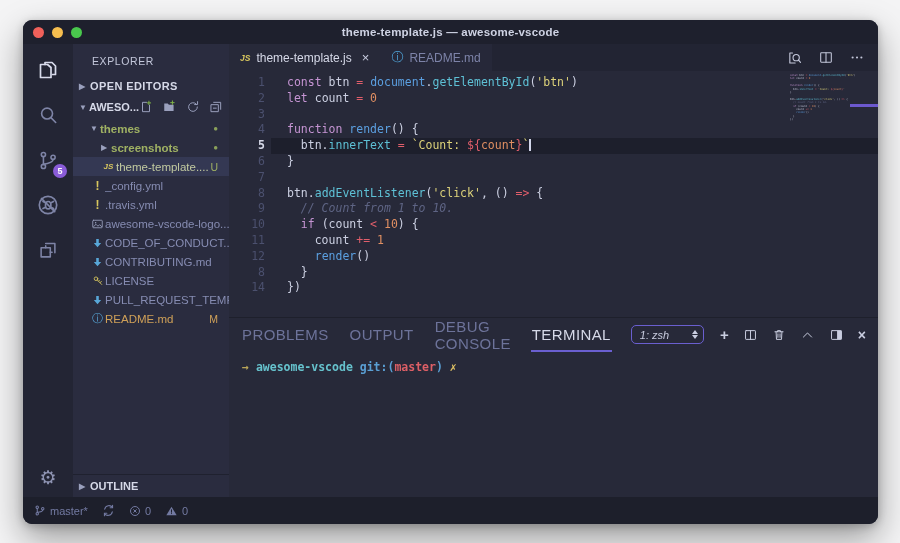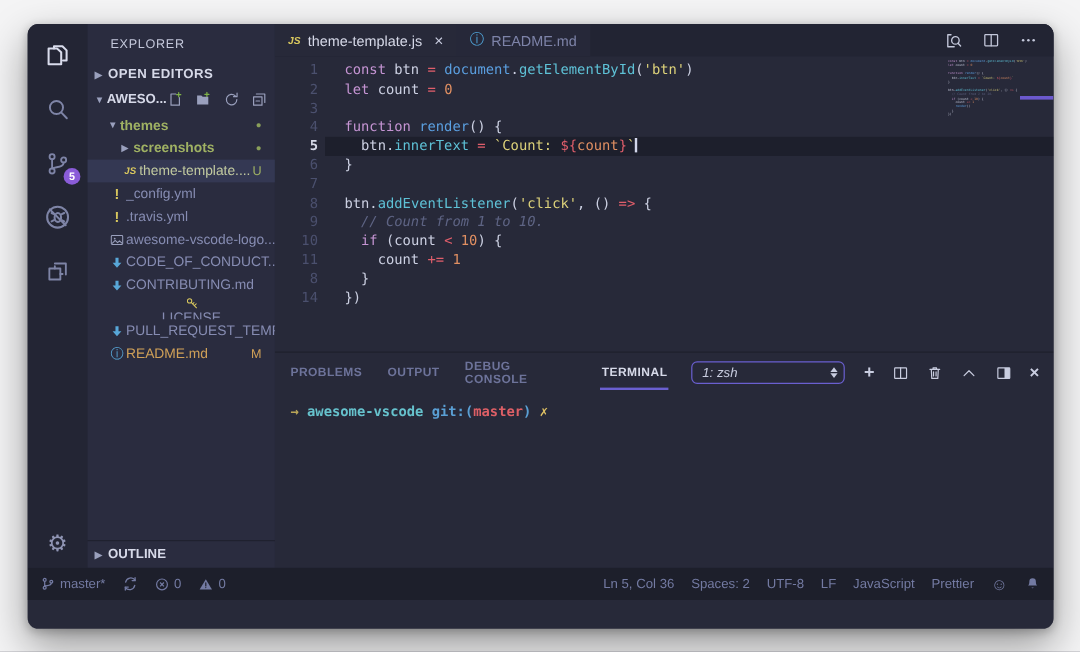--- a/index.html
+++ b/index.html
@@ -96,22 +96,22 @@
   .cursor { display:inline-block; width:2px; height:12px; background:#d2d6ea;
     vertical-align:-2px; margin-left:0px; }
   .minimap { position:absolute; top:3px; right:30px; width:58px; pointer-events:none; }
   .mini-line { height:3.4px; line-height:3.4px; font-size:2.6px; white-space:pre; opacity:.9; }
   .ruler-mark { position:absolute; top:33px; right:0; width:28px; height:3px; background:#6c59ce; }
 
   
   .panel { height:180px; flex:none; border-top:1px solid rgba(0,0,0,.22);
     display:flex; flex-direction:column; }
   .panel-tabs { display:flex; align-items:center; height:33px; padding:0 12px; flex:none; }
-  .ptab { font-size:10px; letter-spacing:.4px; color:#6d739a; margin-right:19px;
-    padding:9px 1px 7px; border-bottom:2px solid transparent;font-weight:bold; }
+  .ptab { font-size:15px; letter-spacing:.4px; color:#6d739a; margin-right:19px;
+    padding:9px 1px 7px; border-bottom:2px solid transparent; }
   .ptab.active { color:#d6d9e8; border-bottom-color:#6a5fd0; }
   .pt-select { margin-left:auto; width:128px; height:19px; border:1px solid #6a5fd0;
     border-radius:5px; display:flex; align-items:center; padding:0 5px 0 8px;
     color:#c9cde0; font-size:11px;font-style:italic; }
   .pt-select .stepper { margin-left:auto; display:flex; flex-direction:column; gap:1px; }
   .pt-select .stepper i { display:block; width:0; height:0; border-left:3.5px solid transparent;
     border-right:3.5px solid transparent; }
   .pt-select .stepper i.up { border-bottom:4px solid #c9cde0; }
   .pt-select .stepper i.dn { border-top:4px solid #c9cde0; }
   .panel-actions { display:flex; align-items:center; gap:14px; color:#c9cde0; margin-left:16px; }
@@ -133,20 +133,28 @@
   .sb-right { margin-left:auto; }
   .sb-item { display:flex; align-items:center; gap:4px; white-space:nowrap; }
   .sb-smiley { font-size:14px; line-height:1; }
   svg { display:block; }
 </style>
 </head>
 <body>
 
 <div class="window">
 
+  <div class="titlebar">
+    <div class="lights">
+      <span class="light r"></span>
+      <span class="light y"></span>
+      <span class="light g"></span>
+    </div>
+    <span class="win-title">theme-template.js — awesome-vscode</span>
+  </div>
 
   <div class="main">
     <div class="activitybar">
       <div id="ab-items">
           <div class="ab-item active">
             <span>
               <svg width="24" height="24" viewBox="0 0 24 24" fill="none" stroke="currentColor" stroke-width="1.7" stroke-linecap="round" stroke-linejoin="round">
                 <path d="M9 6.5V4.5h7l3.5 3.5v8.5h-3"></path>
                 <path d="M4.5 6.5h7L15 9.5v10H4.5z"></path>
               </svg>
@@ -275,21 +283,21 @@
             <span class="tlabel lbl-default">CODE_OF_CONDUCT....</span>
           </div>
           <div class="tree-row" style="padding-left: 17px;">
             <span class="ticon icn-down">
               <svg width="11" height="12" viewBox="0 0 24 24">
                 <path fill="currentColor" d="M9.2 3h5.6v9H20l-8 9-8-9h5.2z"></path>
               </svg>
             </span>
             <span class="tlabel lbl-default">CONTRIBUTING.md</span>
           </div>
-          <div class="tree-row" style="padding-left: 17px; flex-direction: column;">
+          <div class="tree-row" style="padding-left: 17px;">
             <span class="ticon icn-key">
               <svg width="12" height="12" viewBox="0 0 24 24" fill="none" stroke="currentColor" stroke-width="1.7" stroke-linecap="round" stroke-linejoin="round">
                 <circle cx="8" cy="7.5" r="3.6"></circle>
                 <path d="M10.6 10.1L19.5 19M16 15.5l3-3M13 12.5l2.3-2.3"></path>
               </svg>
             </span>
             <span class="tlabel lbl-default">LICENSE</span>
           </div>
           <div class="tree-row" style="padding-left: 17px;">
             <span class="ticon icn-down">
@@ -354,20 +362,21 @@
             <div class="line"><span class="num">2</span><span class="txt"><span class="tk-kw">let</span><span class="tk-df"> count </span><span class="tk-op">=</span><span class="tk-nm"> 0</span></span></div>
             <div class="line"><span class="num">3</span><span class="txt"></span></div>
             <div class="line"><span class="num">4</span><span class="txt"><span class="tk-kw">function</span><span class="tk-df"> </span><span class="tk-fn">render</span><span class="tk-df">() {</span></span></div>
             <div class="line current"><span class="num">5</span><span class="txt"><span class="tk-df">  btn.</span><span class="tk-mth">innerText</span><span class="tk-df"> </span><span class="tk-op">=</span><span class="tk-df"> </span><span class="tk-st">`Count: </span><span class="tk-op">${</span><span class="tk-nm">count</span><span class="tk-op">}</span><span class="tk-st">`</span><span class="cursor"></span></span></div>
             <div class="line"><span class="num">6</span><span class="txt"><span class="tk-df">}</span></span></div>
             <div class="line"><span class="num">7</span><span class="txt"></span></div>
             <div class="line"><span class="num">8</span><span class="txt"><span class="tk-df">btn.</span><span class="tk-mth">addEventListener</span><span class="tk-df">(</span><span class="tk-st">'click'</span><span class="tk-df">, () </span><span class="tk-op">=&gt;</span><span class="tk-df"> {</span></span></div>
             <div class="line"><span class="num">9</span><span class="txt"><span class="tk-cm">  // Count from 1 to 10.</span></span></div>
             <div class="line"><span class="num">10</span><span class="txt"><span class="tk-df">  </span><span class="tk-kw">if</span><span class="tk-df"> (count </span><span class="tk-op">&lt;</span><span class="tk-nm"> 10</span><span class="tk-df">) {</span></span></div>
             <div class="line"><span class="num">11</span><span class="txt"><span class="tk-df">    count </span><span class="tk-op">+=</span><span class="tk-nm"> 1</span></span></div>
+            <div class="line"><span class="num">12</span><span class="txt"><span class="tk-df">    </span><span class="tk-fn">render</span><span class="tk-df">()</span></span></div>
             <div class="line"><span class="num">8</span><span class="txt"><span class="tk-df">  }</span></span></div>
             <div class="line"><span class="num">14</span><span class="txt"><span class="tk-df">})</span></span></div>
           </div>
         <div class="minimap" id="minimap">
             <div class="mini-line"><span class="tk-kw">const</span><span class="tk-df"> btn </span><span class="tk-op">=</span><span class="tk-df"> </span><span class="tk-fn">document</span><span class="tk-df">.</span><span class="tk-mth">getElementById</span><span class="tk-df">(</span><span class="tk-st">'btn'</span><span class="tk-df">)</span></div>
             <div class="mini-line"><span class="tk-kw">let</span><span class="tk-df"> count </span><span class="tk-op">=</span><span class="tk-nm"> 0</span></div>
             <div class="mini-line"></div>
             <div class="mini-line"><span class="tk-kw">function</span><span class="tk-df"> </span><span class="tk-fn">render</span><span class="tk-df">() {</span></div>
             <div class="mini-line"><span class="tk-df">  btn.</span><span class="tk-mth">innerText</span><span class="tk-df"> </span><span class="tk-op">=</span><span class="tk-df"> </span><span class="tk-st">`Count: </span><span class="tk-op">${</span><span class="tk-nm">count</span><span class="tk-op">}</span><span class="tk-st">`</span></div>
             <div class="mini-line"><span class="tk-df">}</span></div>
@@ -467,34 +476,15 @@
       <span class="sb-item">
         <span>
           <svg width="13" height="12" viewBox="0 0 24 24" fill="currentColor">
               <path d="M12 3.5L22.3 20.5H1.7z"></path>
               <path d="M12 9.5v5M12 17.2v.1" stroke="#1d1f2b" stroke-width="2" stroke-linecap="round" fill="none"></path>
             </svg>
         </span>
         <span>0</span>
       </span>
     </div>
-    <div class="sb-right" id="sb-right">
-        <span class="sb-item">Ln 5, Col 36</span>
-        <span class="sb-item">Spaces: 2</span>
-        <span class="sb-item">UTF-8</span>
-        <span class="sb-item">LF</span>
-        <span class="sb-item">JavaScript</span>
-        <span class="sb-item">Prettier</span>
-      <span class="sb-item sb-smiley">
-        <span>☺</span>
-      </span>
-      <span class="sb-item">
-        <span>
-          <svg width="13" height="13" viewBox="0 0 24 24" fill="currentColor">
-              <path d="M12 3.5a5 5 0 0 1 5 5c0 3.5.9 5.3 2 6.3H5c1.1-1 2-2.8 2-6.3a5 5 0 0 1 5-5z"></path>
-              <path d="M10.3 17.5a1.8 1.8 0 0 0 3.4 0z"></path>
-            </svg>
-        </span>
-      </span>
-    </div>
   </div>
 
 </div>
 
 </body></html>

